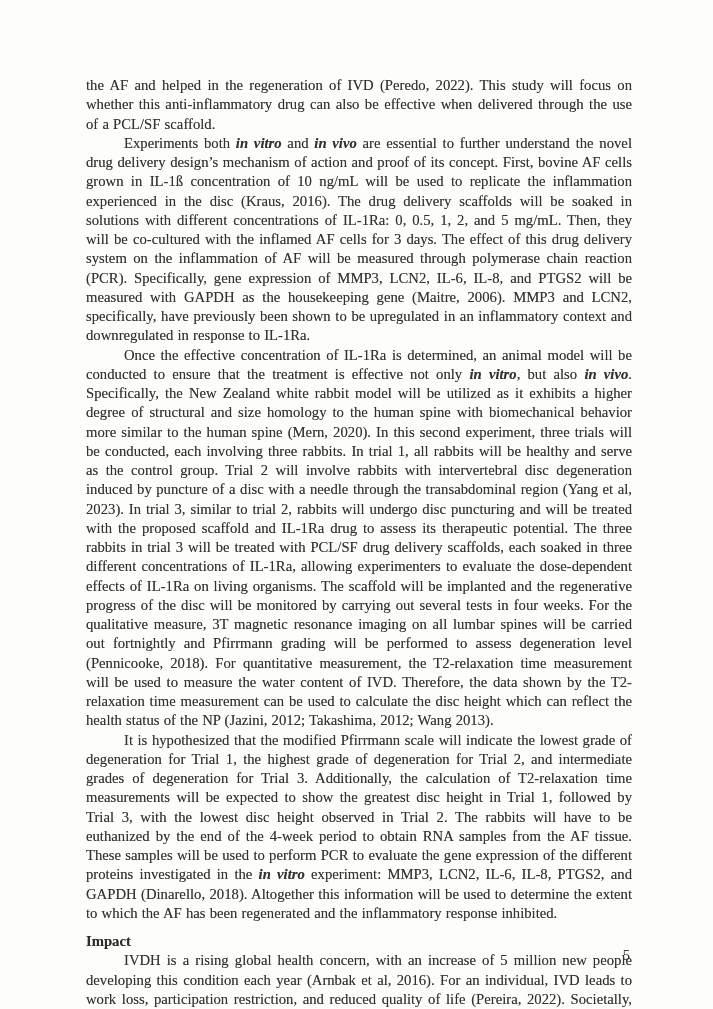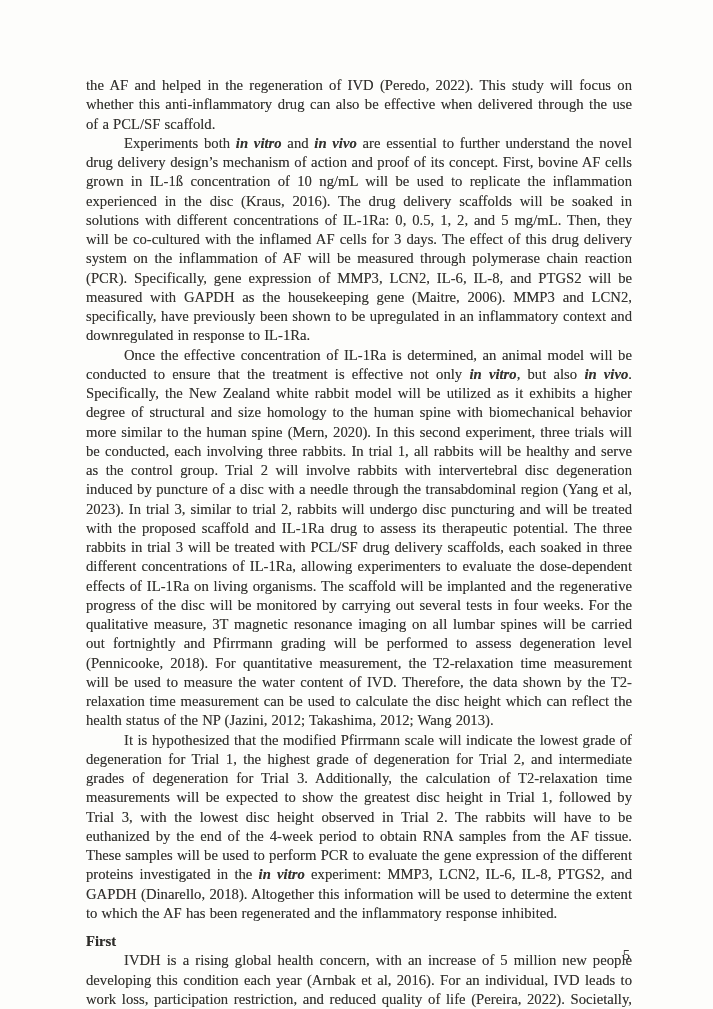--- a/index.html
+++ b/index.html
@@ -70,20 +70,20 @@
   <div class="content">
 
     <p class="para"><span>the AF and helped in the regeneration of IVD (Peredo, 2022). This study will focus on whether this anti-inflammatory drug can also be effective when delivered through the use of a PCL/SF scaffold.</span></p>
 
     <p class="para ind"><span>Experiments both </span><span class="it">in vitro</span><span> and </span><span class="it">in vivo</span><span> are essential to further understand the novel drug delivery design’s mechanism of action and proof of its concept. First, bovine AF cells grown in IL-1ß concentration of 10 ng/mL will be used to replicate the inflammation experienced in the disc (Kraus, 2016). The drug delivery scaffolds will be soaked in solutions with different concentrations of IL-1Ra: 0, 0.5, 1, 2, and 5 mg/mL. Then, they will be co-cultured with the inflamed AF cells for 3 days. The effect of this drug delivery system on the inflammation of AF will be measured through polymerase chain reaction (PCR). Specifically, gene expression of MMP3, LCN2, IL-6, IL-8, and PTGS2 will be measured with GAPDH as the housekeeping gene (Maitre, 2006). MMP3 and LCN2, specifically, have previously been shown to be upregulated in an inflammatory context and downregulated in response to IL-1Ra.</span></p>
 
     <p class="para ind"><span>Once the effective concentration of IL-1Ra is determined, an animal model will be conducted to ensure that the treatment is effective not only </span><span class="it">in vitro</span><span>, but also </span><span class="it">in vivo</span><span>. Specifically, the New Zealand white rabbit model will be utilized as it exhibits a higher degree of structural and size homology to the human spine with biomechanical behavior more similar to the human spine (Mern, 2020). In this second experiment, three trials will be conducted, each involving three rabbits. In trial 1, all rabbits will be healthy and serve as the control group. Trial 2 will involve rabbits with intervertebral disc degeneration induced by puncture of a disc with a needle through the transabdominal region (Yang et al, 2023). In trial 3, similar to trial 2, rabbits will undergo disc puncturing and will be treated with the proposed scaffold and IL-1Ra drug to assess its therapeutic potential. The three rabbits in trial 3 will be treated with PCL/SF drug delivery scaffolds, each soaked in three different concentrations of IL-1Ra, allowing experimenters to evaluate the dose-dependent effects of IL-1Ra on living organisms. The scaffold will be implanted and the regenerative progress of the disc will be monitored by carrying out several tests in four weeks. For the qualitative measure, 3T magnetic resonance imaging on all lumbar spines will be carried out fortnightly and Pfirrmann grading will be performed to assess degeneration level (Pennicooke, 2018). For quantitative measurement, the T2-relaxation time measurement will be used to measure the water content of IVD. Therefore, the data shown by the T2-relaxation time measurement can be used to calculate the disc height which can reflect the health status of the NP (Jazini, 2012; Takashima, 2012; Wang 2013).</span></p>
 
     <p class="para ind"><span>It is hypothesized that the modified Pfirrmann scale will indicate the lowest grade of degeneration for Trial 1, the highest grade of degeneration for Trial 2, and intermediate grades of degeneration for Trial 3. Additionally, the calculation of T2-relaxation time measurements will be expected to show the greatest disc height in Trial 1, followed by Trial 3, with the lowest disc height observed in Trial 2. The rabbits will have to be euthanized by the end of the 4-week period to obtain RNA samples from the AF tissue. These samples will be used to perform PCR to evaluate the gene expression of the different proteins investigated in the </span><span class="it">in vitro</span><span> experiment: MMP3, LCN2, IL-6, IL-8, PTGS2, and GAPDH (Dinarello, 2018). Altogether this information will be used to determine the extent to which the AF has been regenerated and the inflammatory response inhibited.</span></p>
 
-    <h2 class="section-heading">First</h2>
+    <h2 class="section-heading">Impact</h2>
 
     <p class="para ind"><span>IVDH is a rising global health concern, with an increase of 5 million new people developing this condition each year (Arnbak et al, 2016). For an individual, IVD leads to work loss, participation restriction, and reduced quality of life (Pereira, 2022). Societally, LBP will continue to lead to significant annual medical expenses: with the estimated annual</span></p>
 
   </div>
 
   <div class="page-number">5</div>
 </div>
 
 </body></html>

